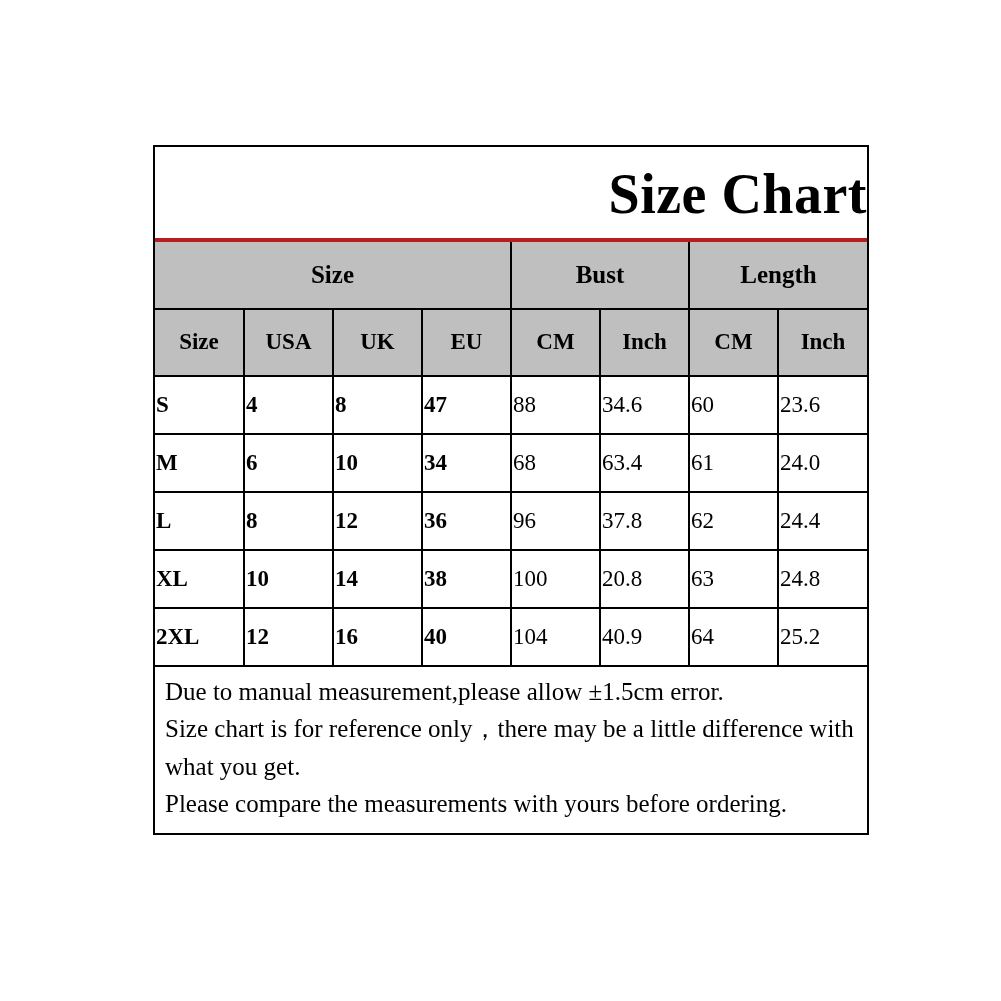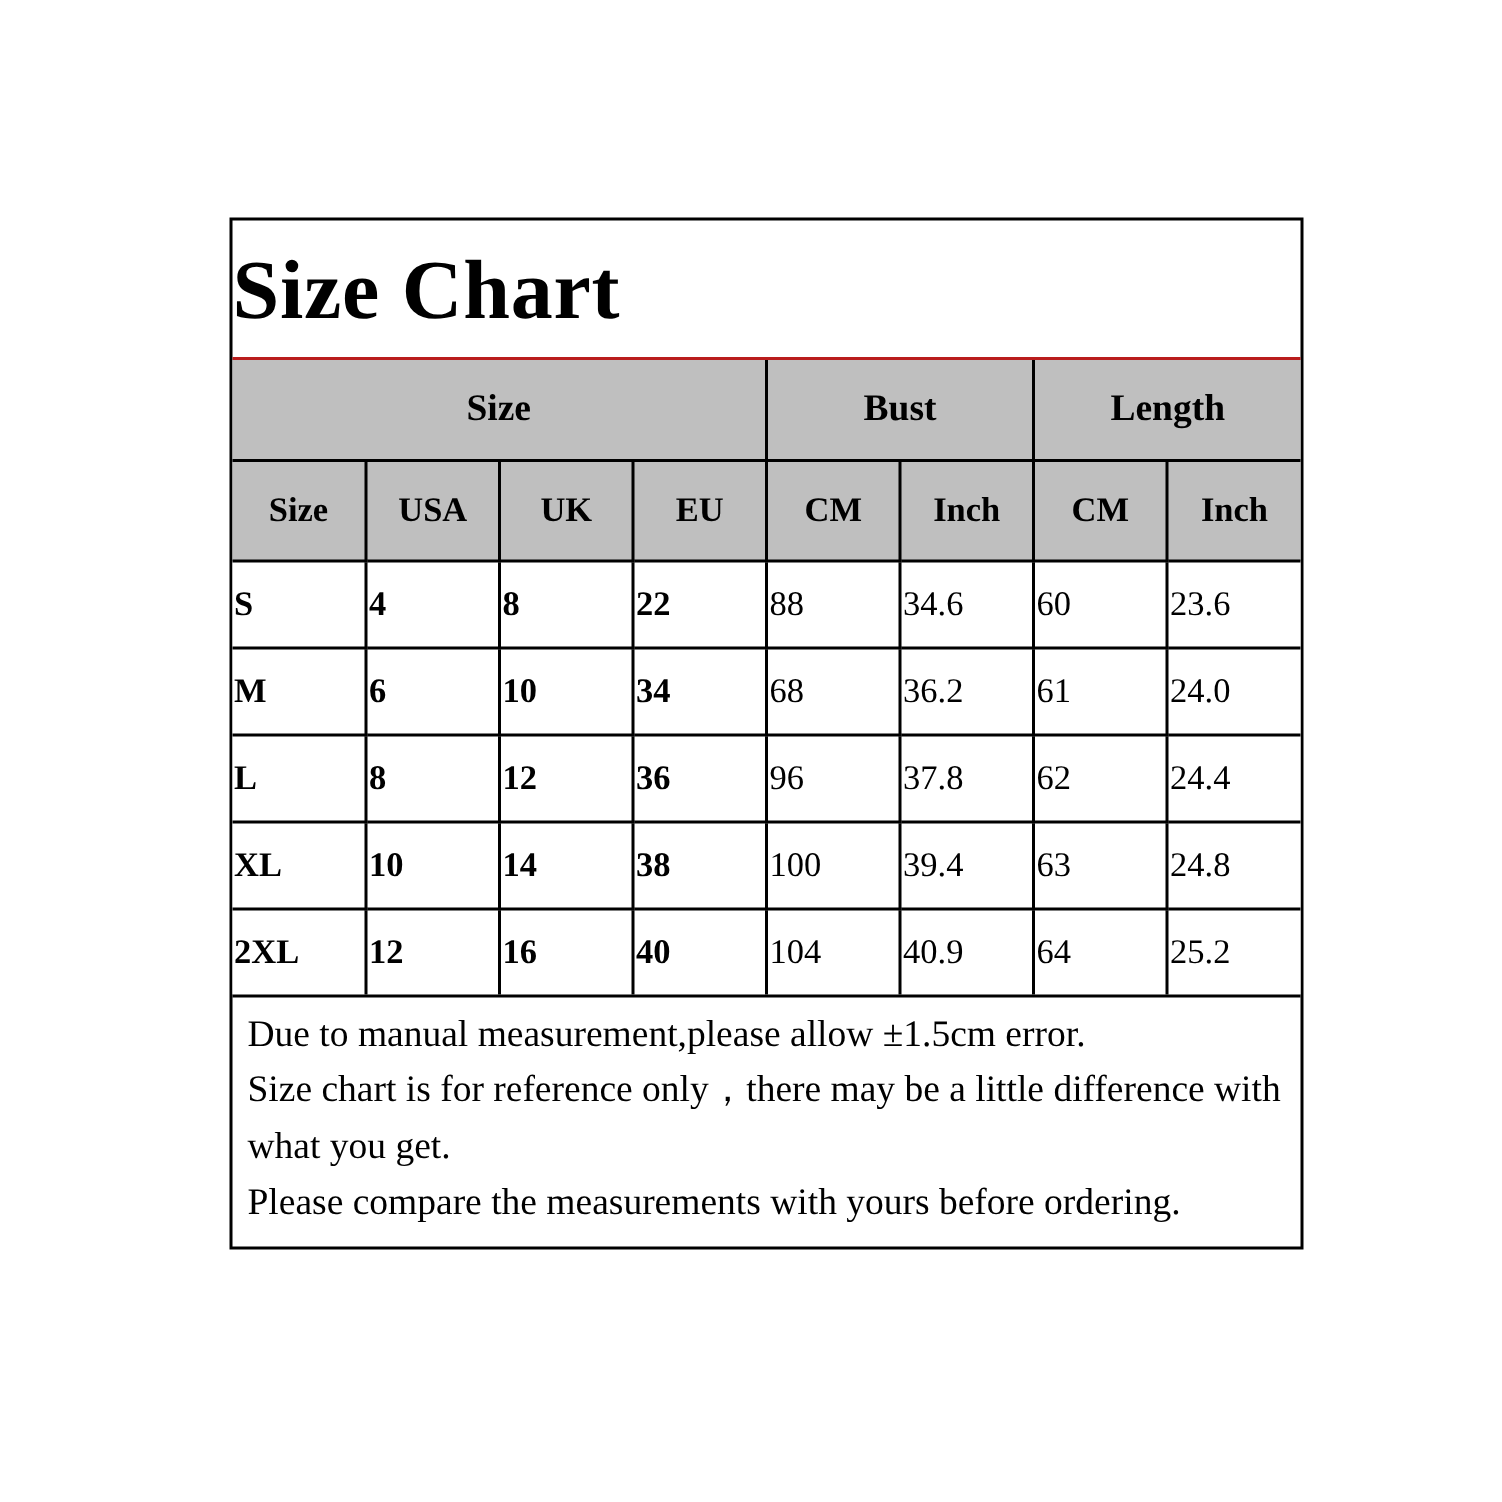--- a/index.html
+++ b/index.html
@@ -17,23 +17,23 @@
   #chart-wrap {
     position: absolute;
     left: 153px;
     top: 145px;
     width: 716px;
     border: 2px solid #000000;
     box-sizing: border-box;
     background: #ffffff;
   }
   .title-row {
-    text-align: left;
+    text-align: right;
     padding: 18px 0 14px 0;
-    border-bottom: 2px solid #b91c1c;
+    border-bottom: 4px solid #b91c1c;
   }
   .title-row .title {
     font-family: "Liberation Serif", serif;
     font-weight: bold;
     font-size: 56px;
     line-height: 1.05;
     letter-spacing: 0.5px;
   }
   table.size-table {
     border-collapse: collapse;
@@ -118,34 +118,34 @@
         <th>CM</th>
         <th>Inch</th>
         <th>CM</th>
         <th>Inch</th>
       </tr>
 
       <tr class="data-row">
         <td class="bold-cell">S</td>
         <td class="bold-cell">4</td>
         <td class="bold-cell">8</td>
-        <td class="bold-cell">22</td>
+        <td class="bold-cell">47</td>
         <td class="plain-cell">88</td>
         <td class="plain-cell">34.6</td>
         <td class="plain-cell">60</td>
         <td class="plain-cell">23.6</td>
       </tr>
 
       <tr class="data-row">
         <td class="bold-cell">M</td>
         <td class="bold-cell">6</td>
         <td class="bold-cell">10</td>
         <td class="bold-cell">34</td>
         <td class="plain-cell">68</td>
-        <td class="plain-cell">36.2</td>
+        <td class="plain-cell">63.4</td>
         <td class="plain-cell">61</td>
         <td class="plain-cell">24.0</td>
       </tr>
 
       <tr class="data-row">
         <td class="bold-cell">L</td>
         <td class="bold-cell">8</td>
         <td class="bold-cell">12</td>
         <td class="bold-cell">36</td>
         <td class="plain-cell">96</td>
@@ -153,21 +153,21 @@
         <td class="plain-cell">62</td>
         <td class="plain-cell">24.4</td>
       </tr>
 
       <tr class="data-row">
         <td class="bold-cell">XL</td>
         <td class="bold-cell">10</td>
         <td class="bold-cell">14</td>
         <td class="bold-cell">38</td>
         <td class="plain-cell">100</td>
-        <td class="plain-cell">39.4</td>
+        <td class="plain-cell">20.8</td>
         <td class="plain-cell">63</td>
         <td class="plain-cell">24.8</td>
       </tr>
 
       <tr class="data-row">
         <td class="bold-cell">2XL</td>
         <td class="bold-cell">12</td>
         <td class="bold-cell">16</td>
         <td class="bold-cell">40</td>
         <td class="plain-cell">104</td>

